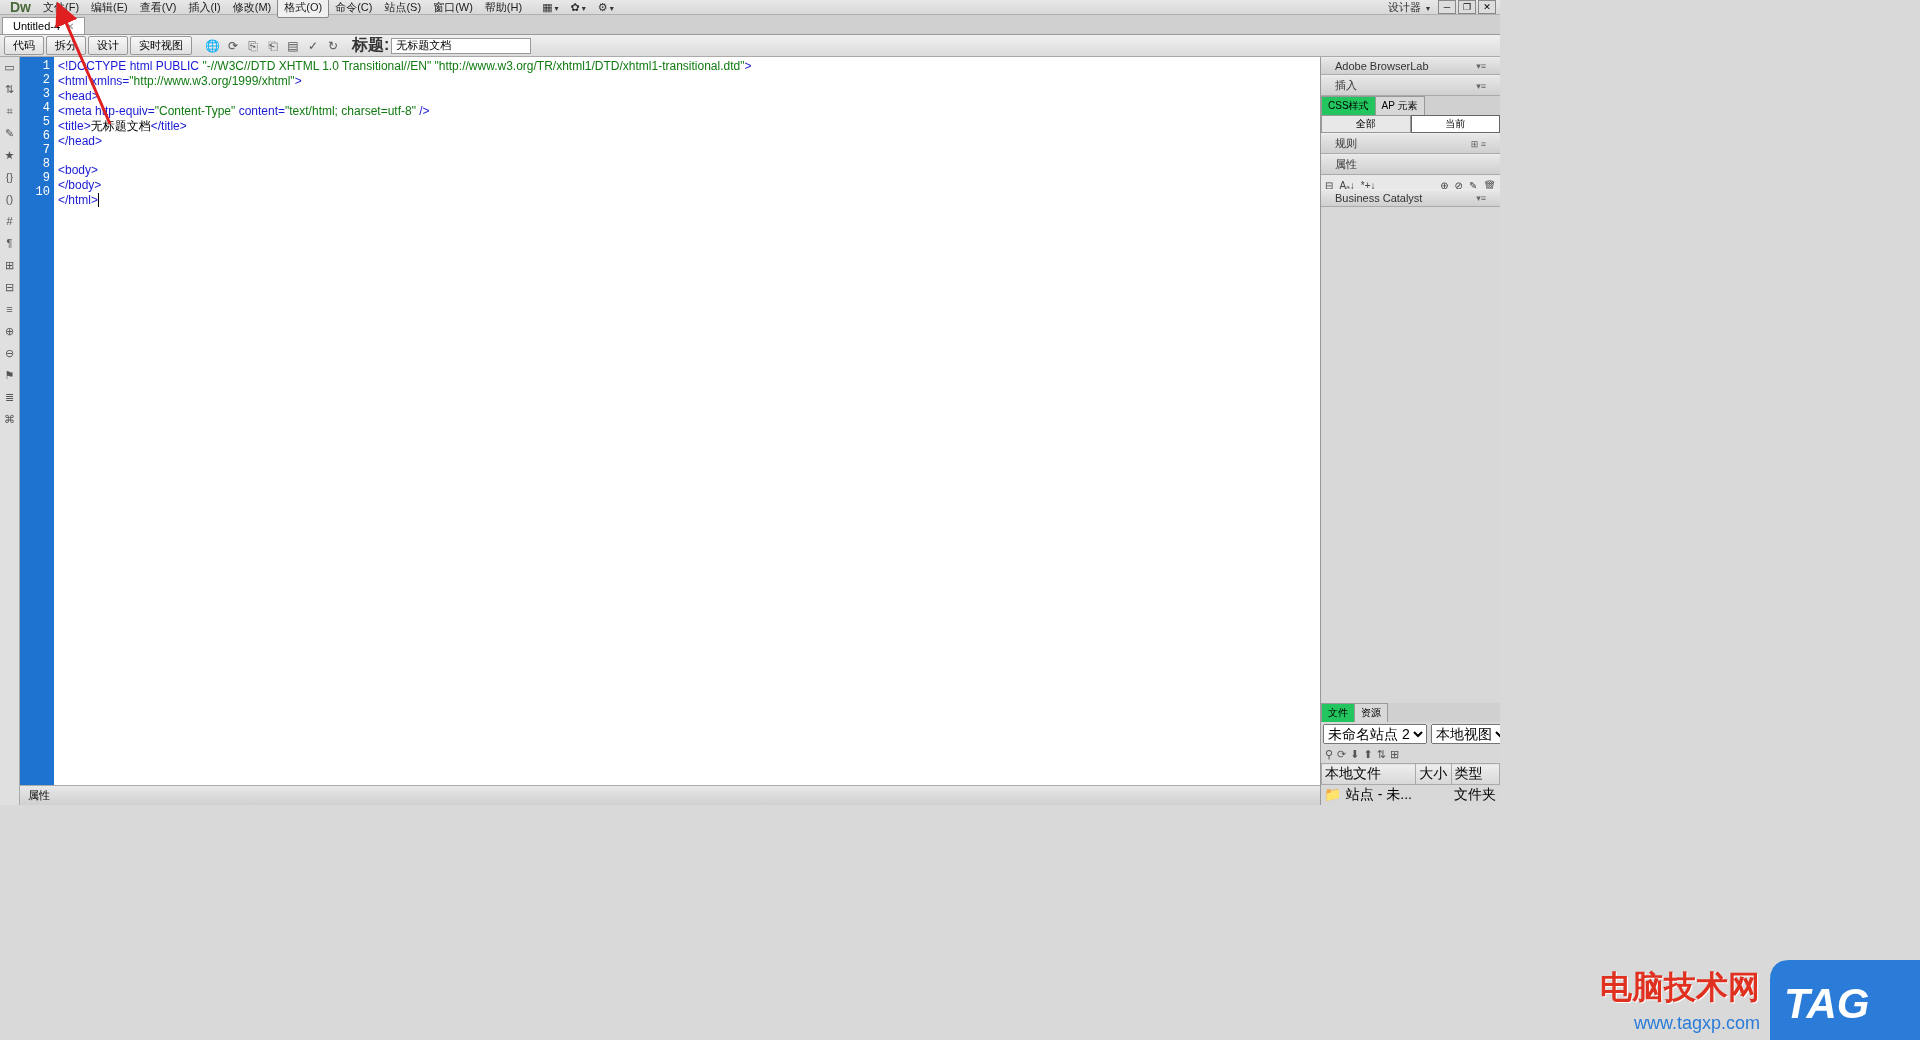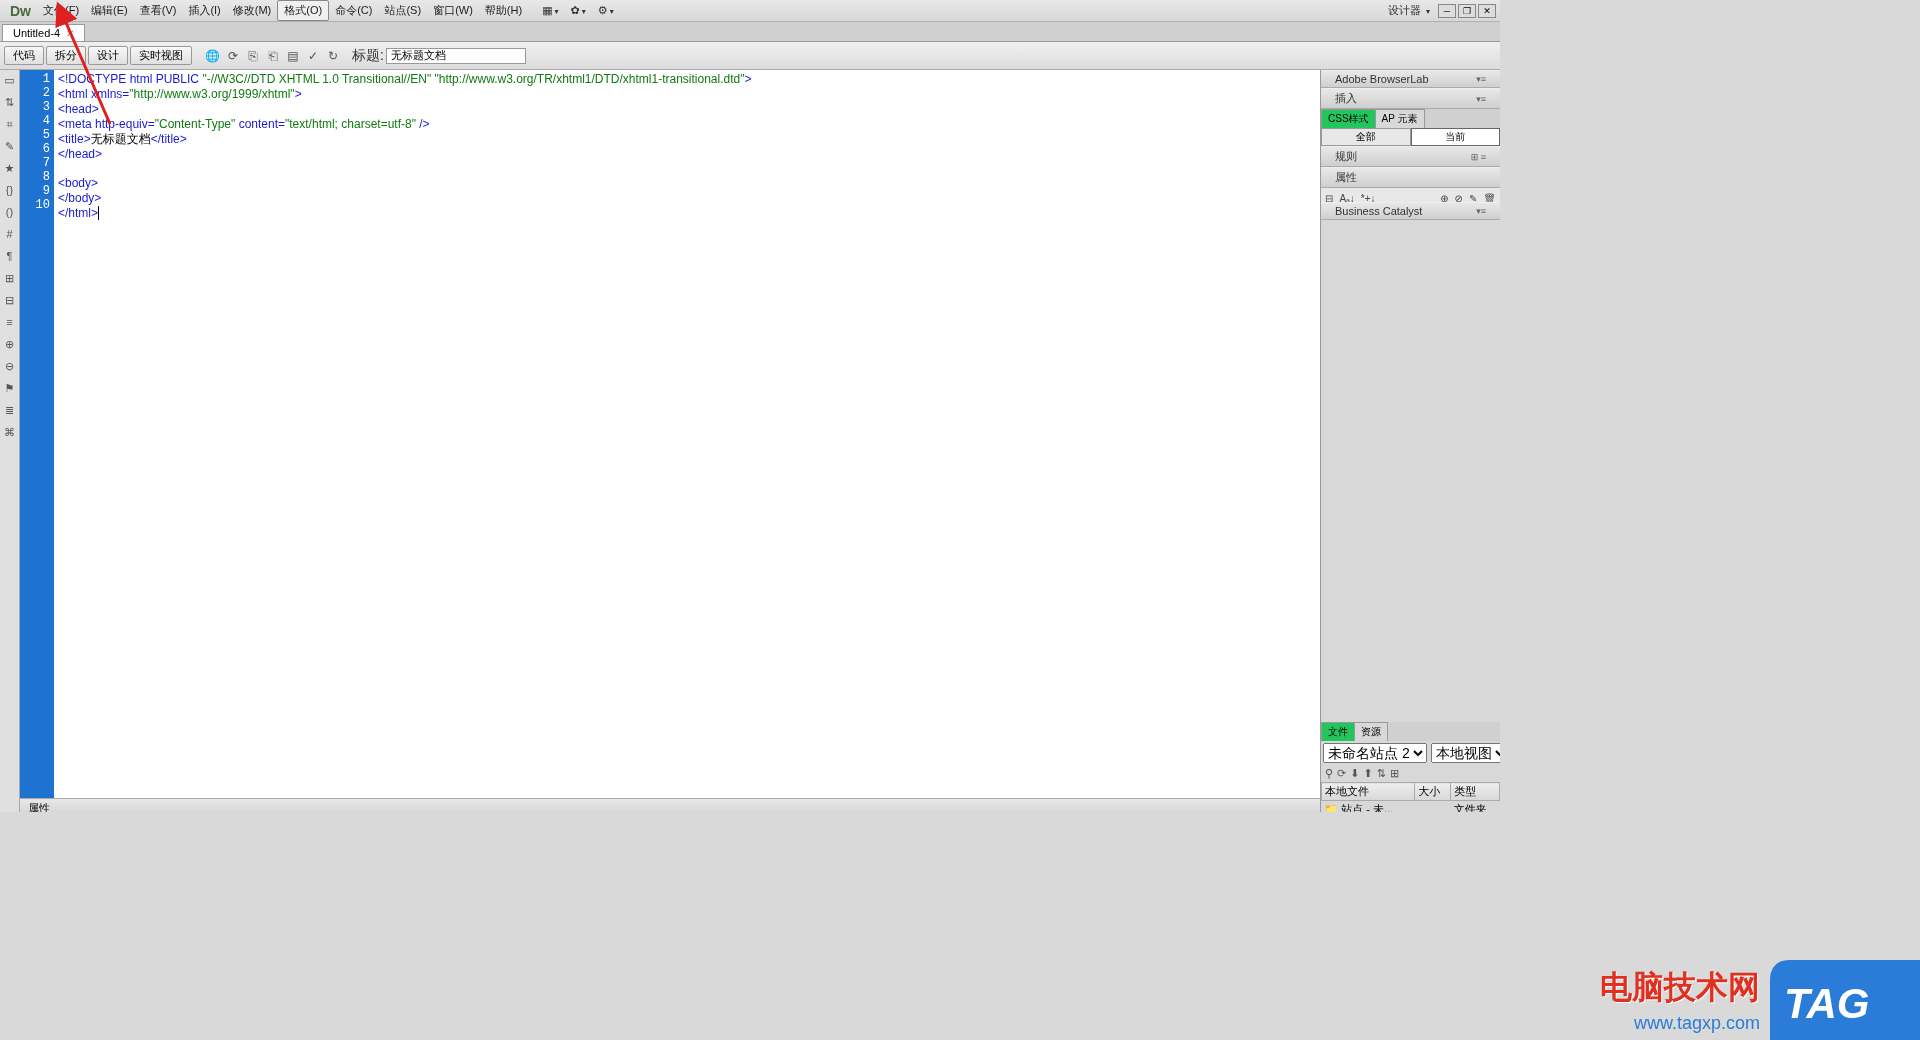--- a/index.html
+++ b/index.html
@@ -1,39 +1,39 @@
 <!DOCTYPE html>
 <html><head>
 <meta charset="utf-8">
 <style>
 * { margin: 0; padding: 0; box-sizing: border-box; font-family: "Microsoft YaHei", Arial, sans-serif; }
 body { background: #d9d9d9; width: 1500px; height: 812px; overflow: hidden; font-size: 11px; }
 
 
-.menubar { height: 22px; background: linear-gradient(#e8e8e8,#d8d8d8); border-bottom: 1px solid #b0b0b0; display: flex; align-items: center; padding: 0 4px; }
+.menubar { height: 15px; background: linear-gradient(#e8e8e8,#d8d8d8); border-bottom: 1px solid #b0b0b0; display: flex; align-items: center; padding: 0 4px; }
 .dw-logo { font-weight: bold; color: #4a6a3a; font-size: 14px; padding: 0 6px; }
 .menubar .menu-item { padding: 2px 6px; color: #222; cursor: default; }
 .menubar .menu-item.selected { border: 1px solid #888; background: #f0f0f0; border-radius: 2px; }
 .menubar .spacer { flex: 1; }
 .menubar .right-item { padding: 2px 6px; color: #333; }
 .menubar .dropdown-arrow { font-size: 8px; margin-left: 2px; }
 .win-btn { width: 18px; height: 14px; border: 1px solid #888; margin-left: 2px; display: flex; align-items: center; justify-content: center; font-size: 9px; background: #ddd; }
 .win-btn.close { }
 
 
 .tabbar { height: 20px; background: #d0d0d0; border-bottom: 1px solid #999; display: flex; align-items: flex-end; }
 .doc-tab { background: #fff; border: 1px solid #999; border-bottom: none; padding: 2px 10px; margin-left: 2px; font-size: 11px; display: flex; align-items: center; gap: 6px; }
 .doc-tab .close-x { color: #888; font-size: 10px; }
 
 
-.toolbar { height: 28px; background: linear-gradient(#f0f0f0,#dcdcdc); border-bottom: 1px solid #aaa; display: flex; align-items: center; padding: 0 4px; gap: 2px; }
+.toolbar { height: 22px; background: linear-gradient(#f0f0f0,#dcdcdc); border-bottom: 1px solid #aaa; display: flex; align-items: center; padding: 0 4px; gap: 2px; }
 .tb-btn { border: 1px solid #999; background: linear-gradient(#f8f8f8,#e0e0e0); padding: 1px 8px; font-size: 11px; border-radius: 2px; }
 .tb-sep { width: 8px; }
 .tb-icon { width: 18px; height: 18px; display: flex; align-items: center; justify-content: center; color: #555; font-size: 12px; }
-.tb-label { font-size: 14px; margin-left: 8px; color: #333; }
+.tb-label { font-size: 16px; margin-left: 8px; color: #333; font-weight: bold; }
 .tb-input { border: 1px solid #999; padding: 1px 4px; font-size: 11px; width: 140px; background: #fff; }
 
 
 .main { display: flex; height: calc(812px - 22px - 20px - 22px); }
 .left-tools { width: 20px; background: #e0e0e0; border-right: 1px solid #aaa; display: flex; flex-direction: column; align-items: center; padding-top: 2px; gap: 6px; }
 .left-tools .lt { width: 16px; height: 16px; color: #555; display: flex; align-items: center; justify-content: center; font-size: 11px; }
 
 .editor-area { flex: 1; display: flex; flex-direction: column; background: #fff; }
 .code-area { flex: 1; display: flex; overflow: hidden; background: #fff; }
 .gutter { width: 34px; background: #1e73d0; color: #fff; font-family: "Courier New", monospace; font-size: 12px; text-align: right; padding: 2px 4px 2px 2px; line-height: 14px; }
@@ -58,21 +58,21 @@
 .tabs-row .ptab.active { background: #22c55e; }
 .btn-row { display: flex; gap: 0; }
 .btn-row .pbtn { flex: 1; border: 1px solid #999; padding: 1px 4px; font-size: 10px; text-align: center; background: #e8e8e8; }
 .btn-row .pbtn.active { background: #ffffff; border-color: #666; }
 .bc-thumb { width: 155px; height: 88px; background: linear-gradient(135deg,#e8e8e8,#c8c8c8); border: 1px solid #999; margin: 6px auto; position: relative; display:flex; align-items:center; justify-content:center; }
 .play-circle { width: 36px; height: 36px; border-radius: 50%; background: radial-gradient(#555,#222); display: flex; align-items: center; justify-content: center; color: #fff; }
 .center-btn { display: block; margin: 6px auto; padding: 2px 20px; border: 1px solid #888; background: linear-gradient(#f8f8f8,#e0e0e0); border-radius: 3px; font-size: 11px; }
 .files-toolbar { display: flex; gap: 4px; padding: 2px; }
 .files-toolbar select { font-size: 14px; flex: 1; }
 .files-icons { display: flex; gap: 4px; padding: 2px 4px; color: #555; font-size: 11px; }
-.files-table { width: 100%; border-collapse: collapse; font-size: 11px; }
+.files-table { width: 100%; border-collapse: collapse; font-size: 14px; }
 .files-table th { background: linear-gradient(#eee,#d8d8d8); border: 1px solid #aaa; padding: 1px 3px; text-align: left; font-weight: normal; }
 .files-table td { padding: 1px 3px; }
 .folder-icon { color: #d4a017; }
 
 
 .red-arrow { position: absolute; left: 60px; top: 14px; pointer-events: none; }
 .red-arrow svg { overflow: visible; }
 
 
 .wm1 { position: absolute; right: 160px; bottom: 30px; color: #e03020; font-weight: bold; font-size: 32px; font-family: "Microsoft YaHei"; text-shadow: 1px 1px 0 #fff; }

